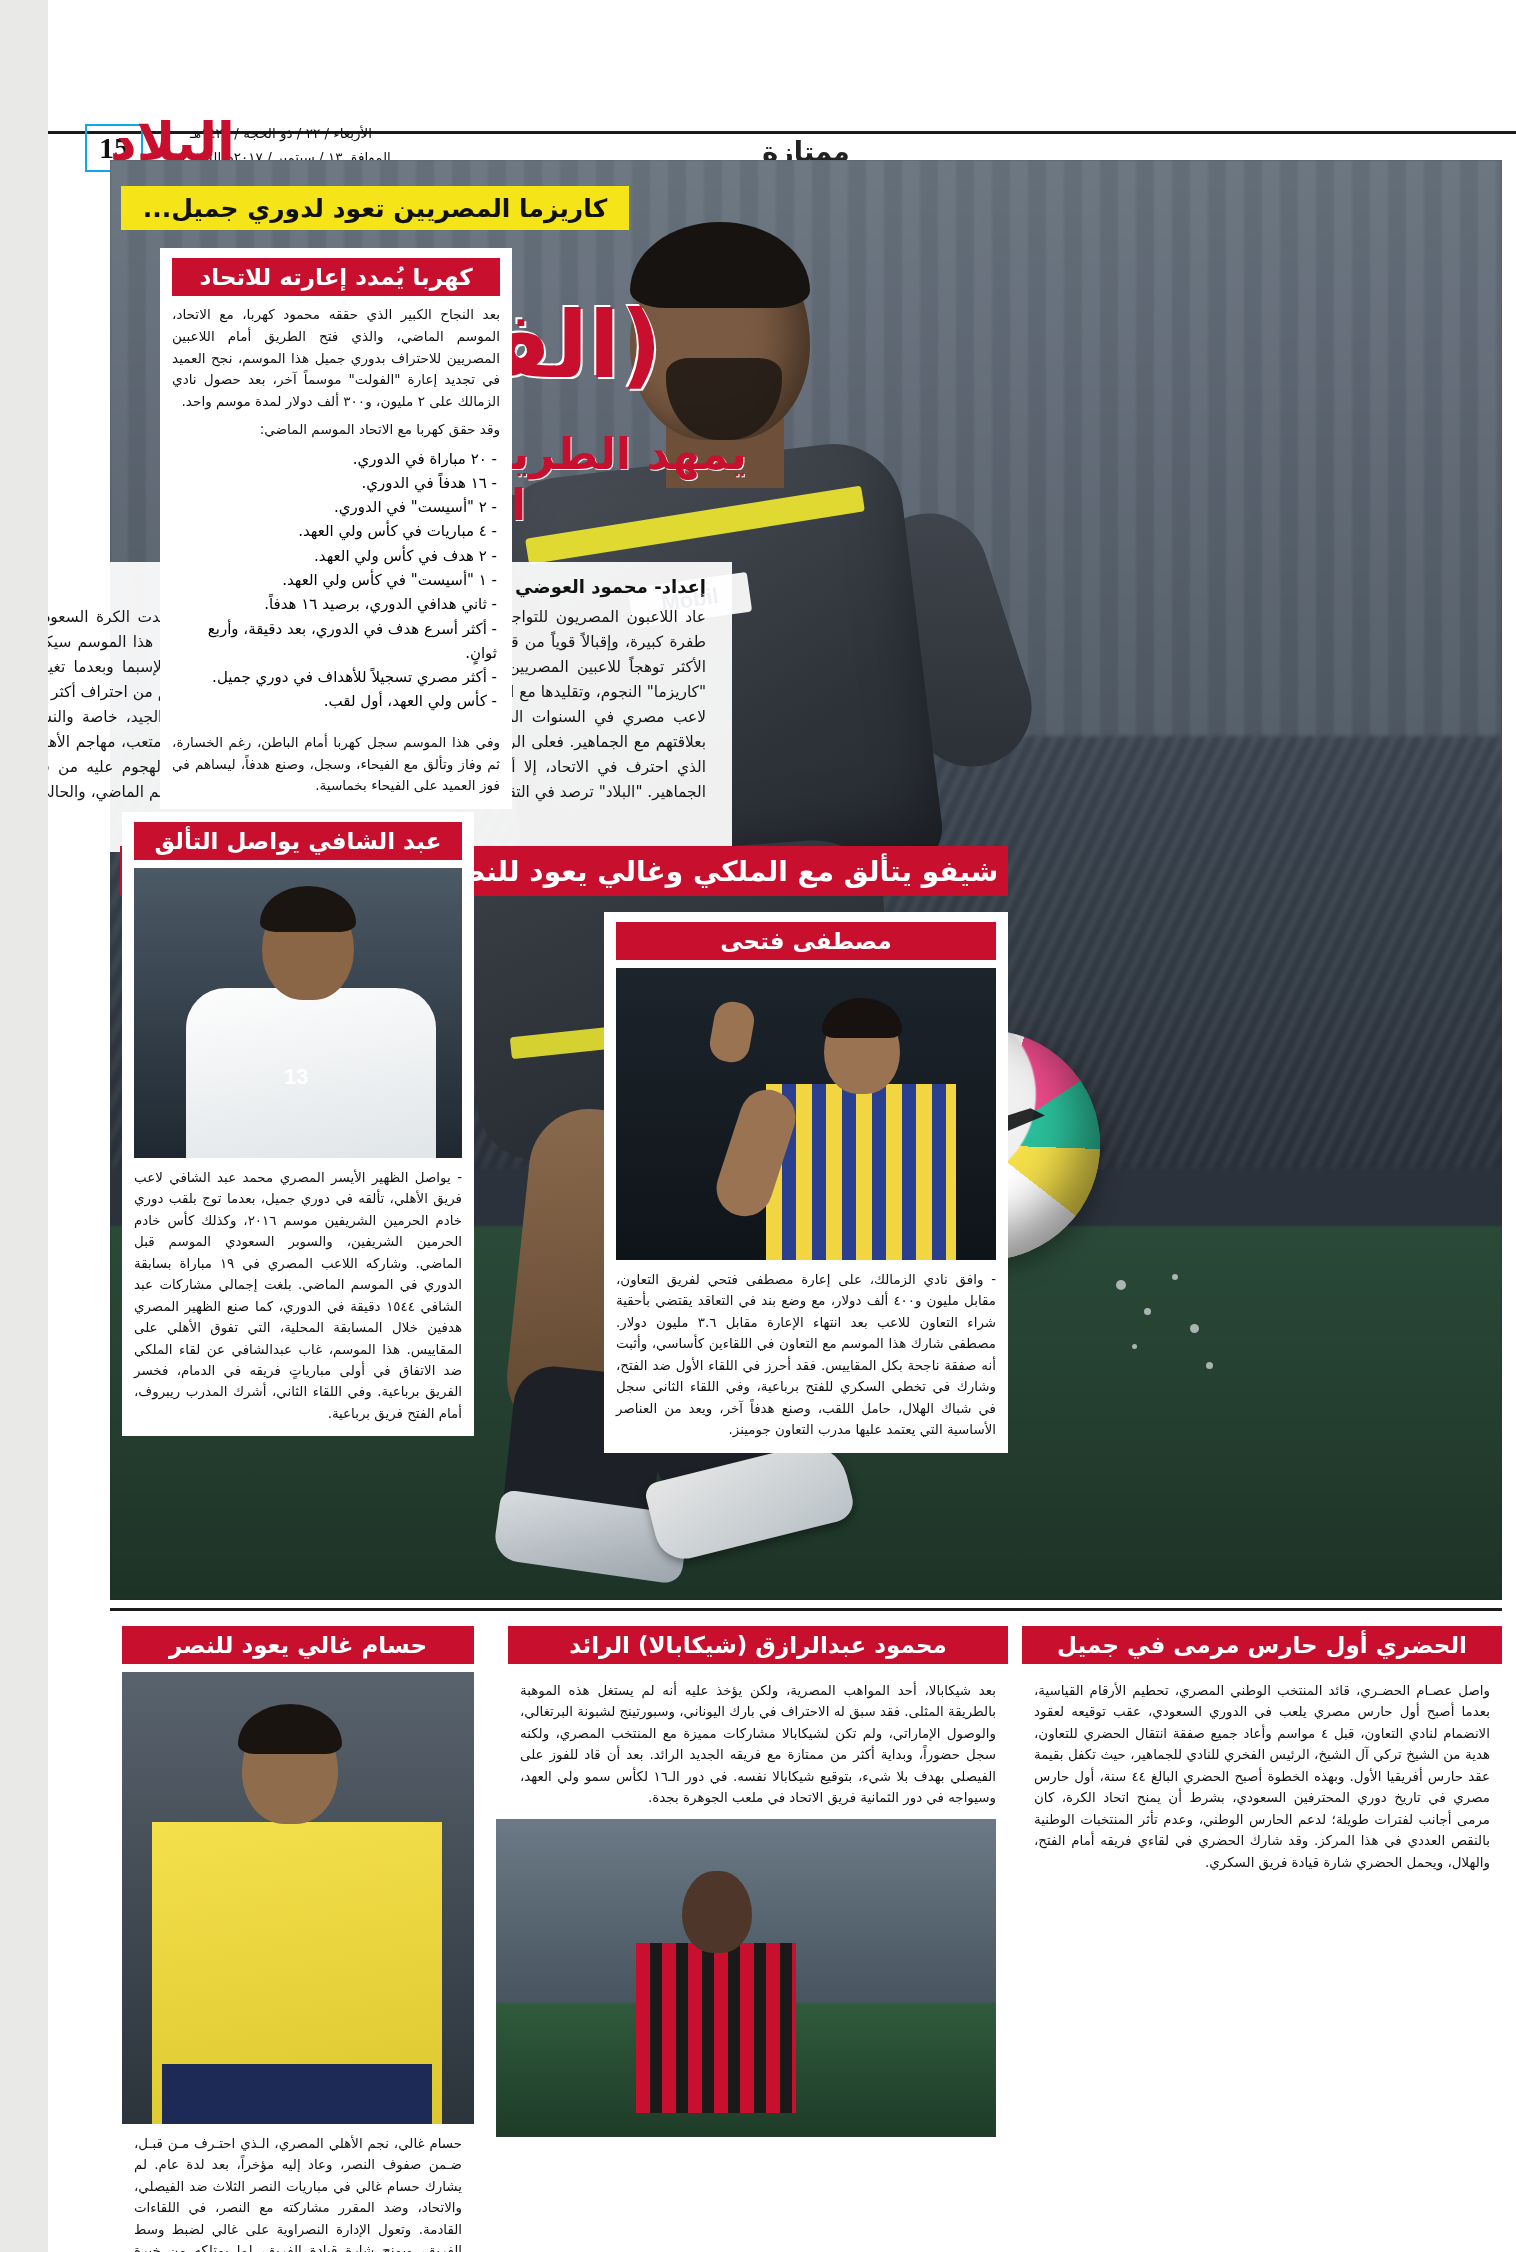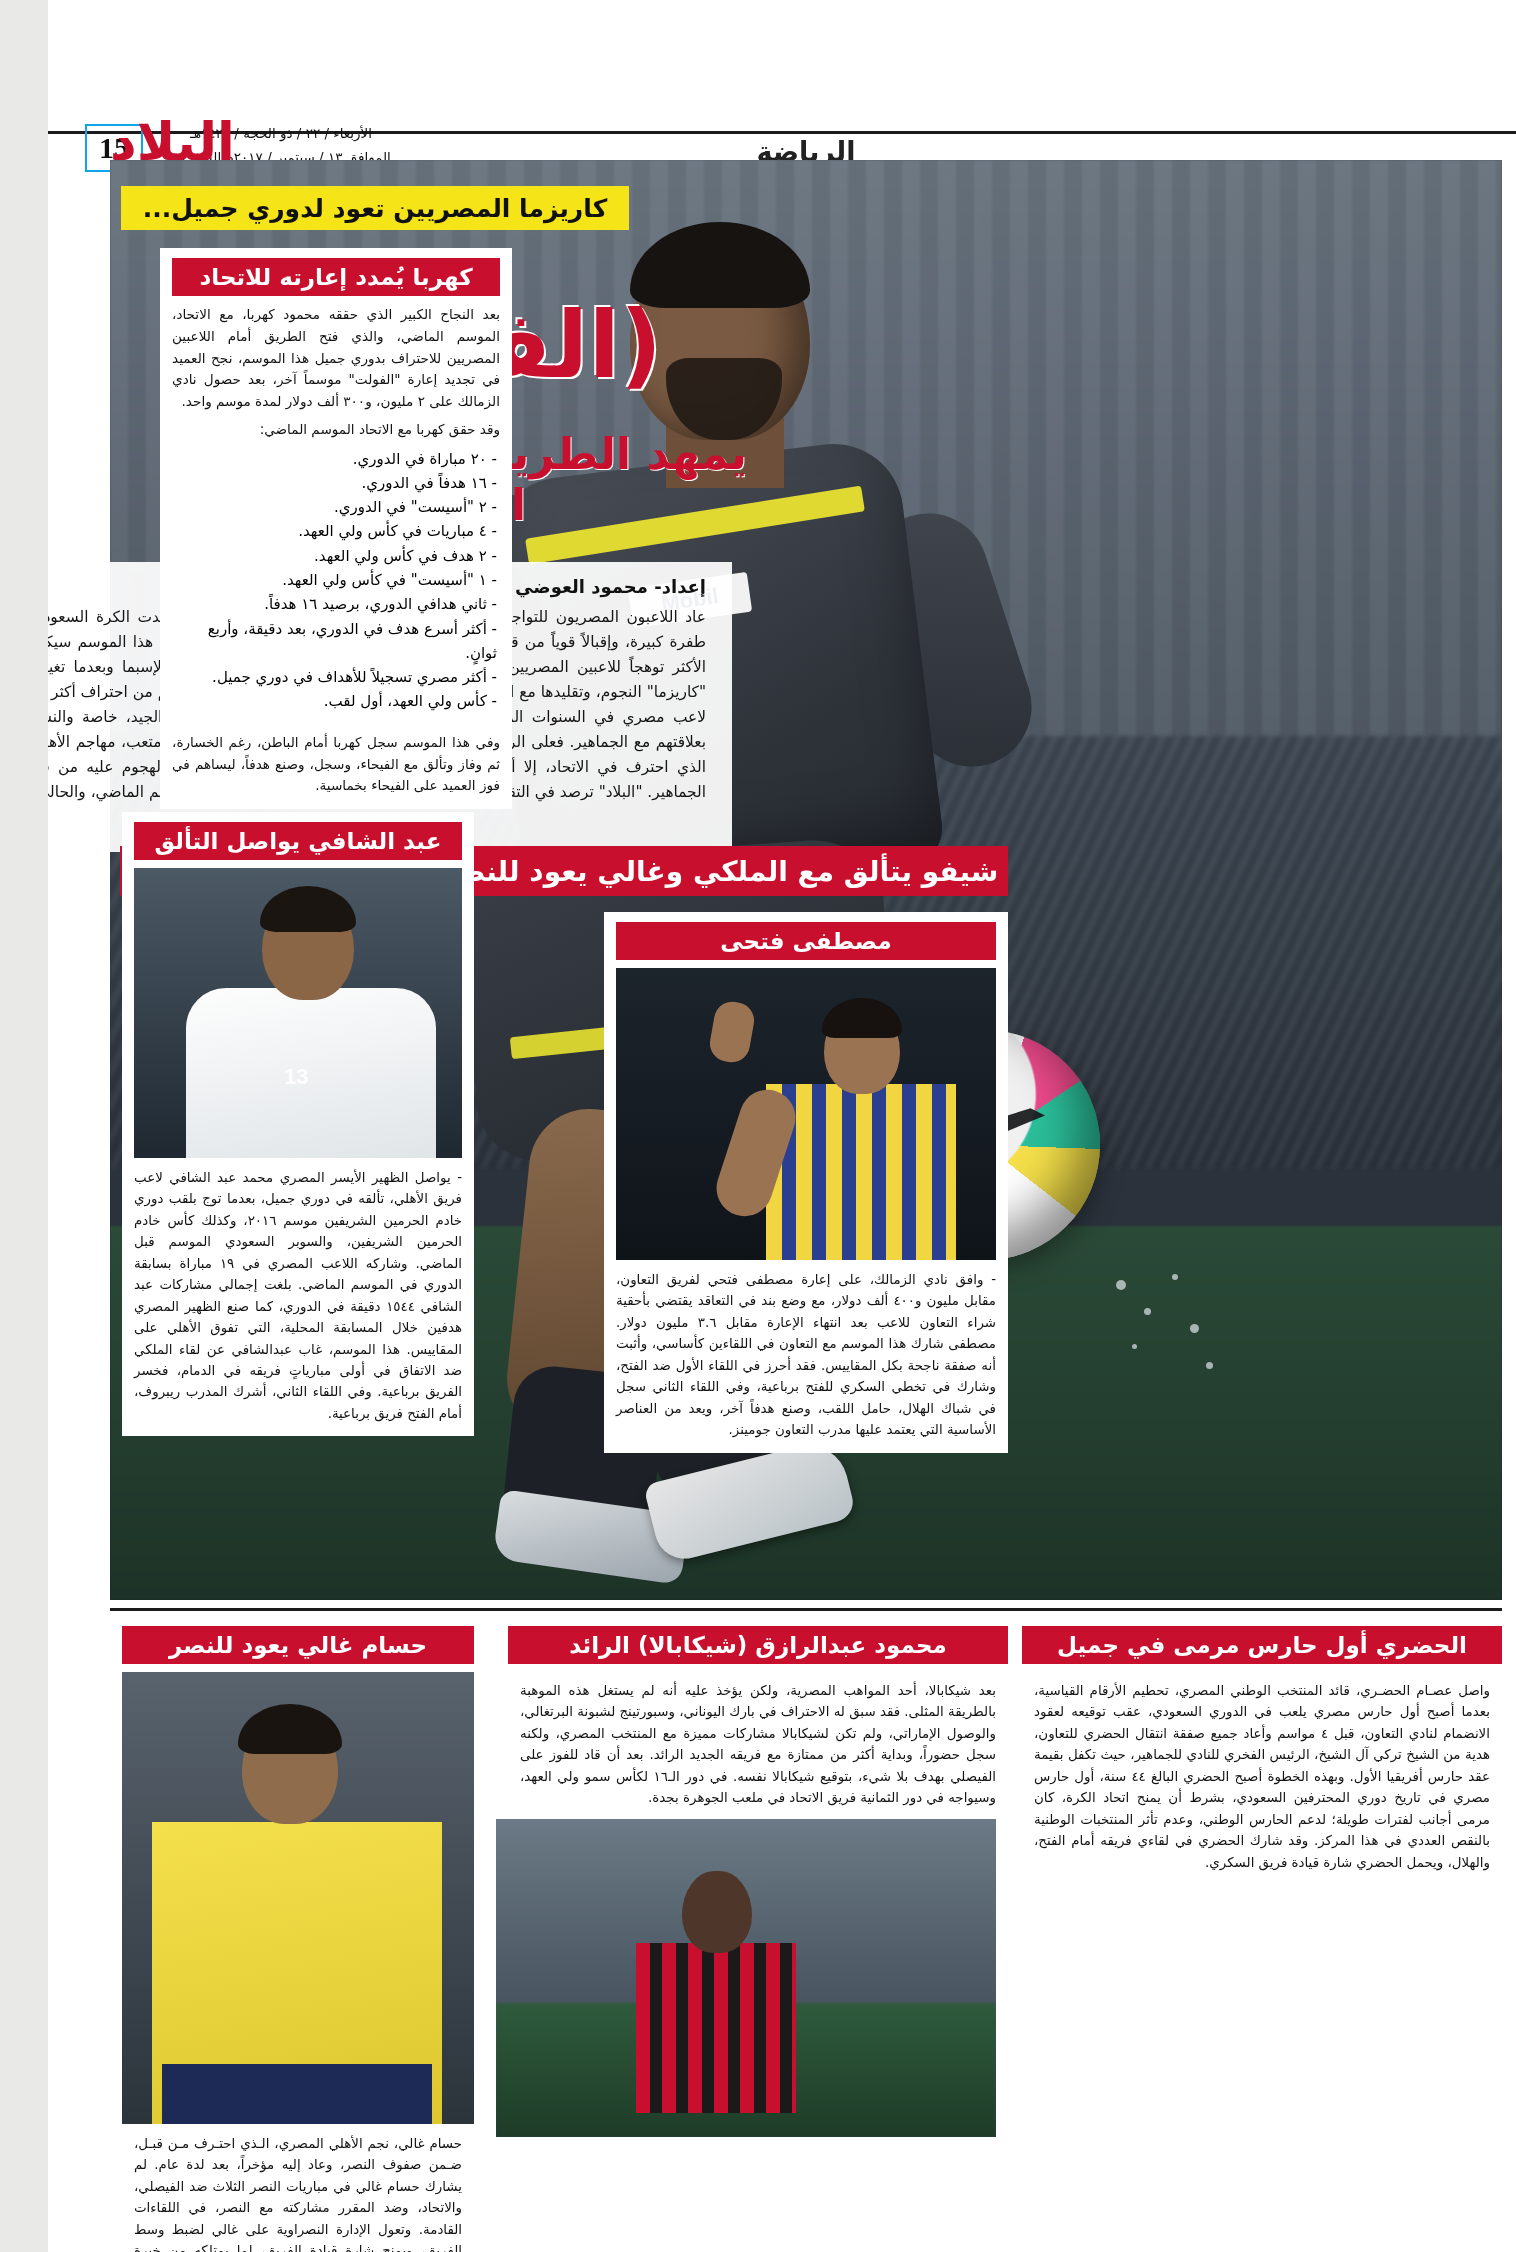--- a/index.html
+++ b/index.html
@@ -282,21 +282,21 @@
 <body>
 
 <div class="page">
 
   <div class="masthead">
     <div class="pagenum-box">15</div>
     <div class="dateline">
       <div>الأربعاء / ٢٢ / ذو الحجة / ١٤٢٨هـ</div>
       <div>الموافق ١٣ / سبتمبر / ٢٠١٧م   السنة ٨٨   العدد ٢٢٠٤٢</div>
     </div>
-    <div class="section-title">الرياضة</div>
+    <div class="section-title">ممتازة</div>
     <div class="logo">
       <span class="logo-text">البلاد</span>
     </div>
     <div class="logo-rule"></div>
   </div>
 
   <div class="hero">
     <div class="hero-bg"></div>
     <div class="stadium-blur"></div>
     <div class="crowd"></div>

